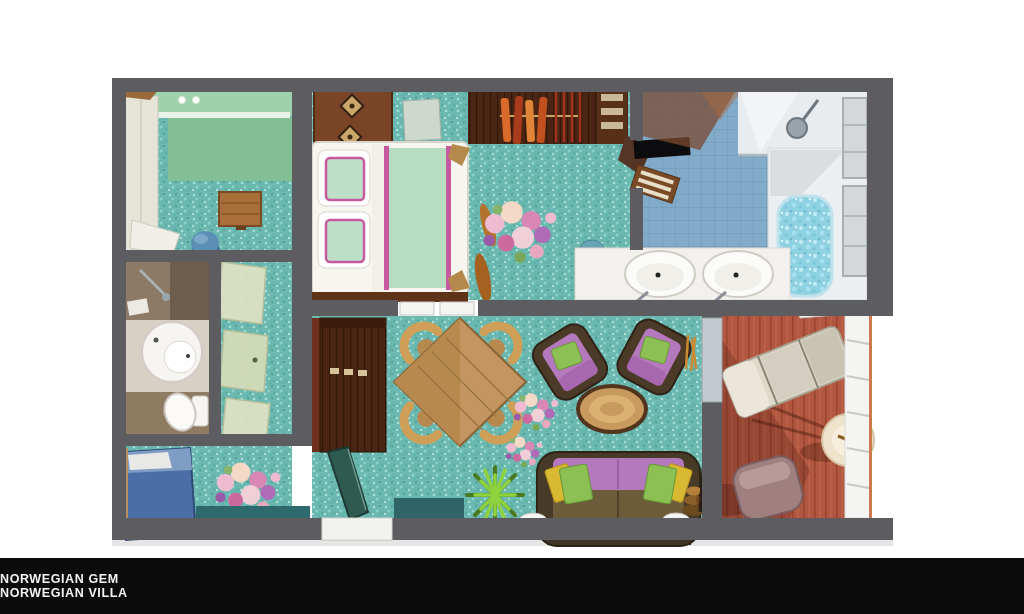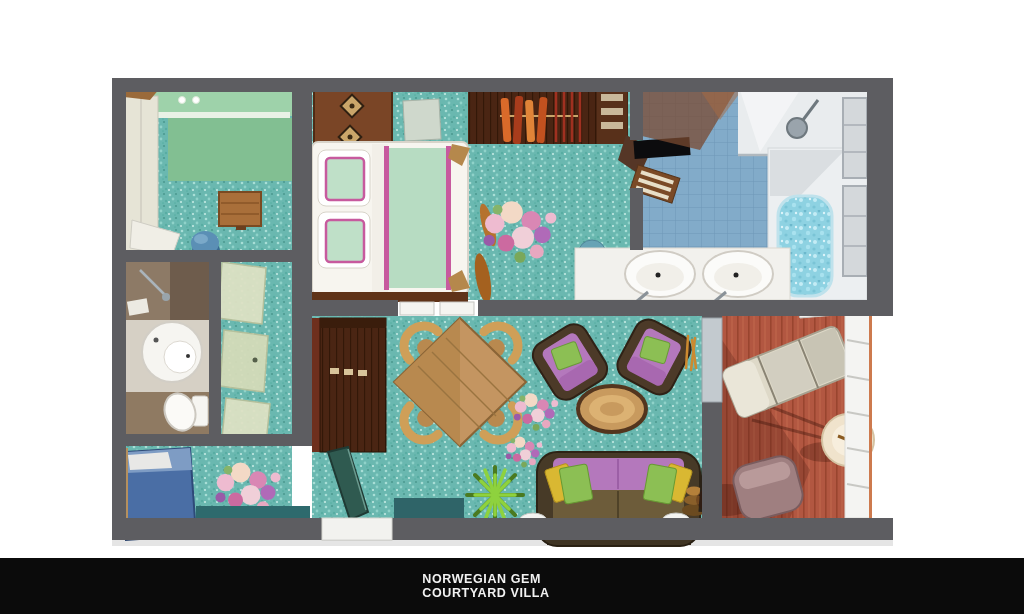--- a/index.html
+++ b/index.html
@@ -1,20 +1,20 @@
 <!DOCTYPE html>
 <html style="--background: #ffffff; --footer_bg: #0b0b0b; --footer_text: #f2f2f2; --wall: #5d5d61; --carpet: #6ab8b0; --mint_wall: #8fc89e; --tile_blue: #82abc9; --water: #8ed2e2; --deck: #b25741; --wood_light: #c59a62; --wood_dark: #4a2513; --bed_blanket: #b7dcc2; --bed_trim: #c75a9e; --sofa_frame: #473a27; --cushion_purple: #b478bc; --pillow_green: #8cbf54; --pillow_yellow: #d9b832; --daybed_blue: #4a6ea5; --plant_green: #8ed23e; --glass_green: #dfe2c4; --fixture_white: #f2f1ed; --lounger_cream: #ded9c8; --balcony_chair: #9f7f80; --railing_white: #f4f4f2;"><head>
 <meta charset="utf-8">
 <style>
   html,body{margin:0;padding:0;background:#fff;}
   .stage{position:relative;width:1024px;height:614px;background:var(--background,#fff);
          overflow:hidden;font-family:"Liberation Sans",sans-serif;}
   .plan-svg{position:absolute;left:0;top:0;}
   .footer{position:absolute;left:0;top:558px;width:1024px;height:56px;
-          background:var(--footer_bg,#0b0b0b);display:flex;justify-content:center;align-items:center;}
+          background:var(--footer_bg,#0b0b0b);display:flex;justify-content:flex-start;align-items:center;}
   .caption{margin-right:52px;color:var(--footer_text,#f2f2f2);font-weight:bold;
            font-size:12.5px;letter-spacing:.6px;line-height:14px;text-align:left;}
   .carpetBase{fill:var(--carpet,#6ab8b0);}
   .wall{fill:var(--wall,#5d5d61);}
   .tileBase{fill:var(--tile_blue,#82abc9);}
   .deckBase{fill:var(--deck,#b25741);}
   .waterBase{fill:var(--water,#8ed2e2);}
 </style>
 </head>
 <body>
@@ -401,17 +401,17 @@
     <rect x="400" y="302" width="34" height="13" fill="#f4f4f0" stroke="#c4c4c0"></rect>
     <rect x="440" y="302" width="34" height="13" fill="#f4f4f0" stroke="#c4c4c0"></rect>
   </g>
   <rect x="322" y="518" width="70" height="22" fill="#f2f2ef" stroke="#d5d5d0"></rect>
   <rect x="112" y="540" width="781" height="6" fill="rgba(0,0,0,0.10)"></rect>
 </svg>
 
 <div class="footer">
   <div class="caption">
     <div>NORWEGIAN GEM</div>
-    <div>COURTYARD VILLA</div>
+    <div>NORWEGIAN VILLA</div>
   </div>
 </div>
 
 </div>
 
 </body></html>

